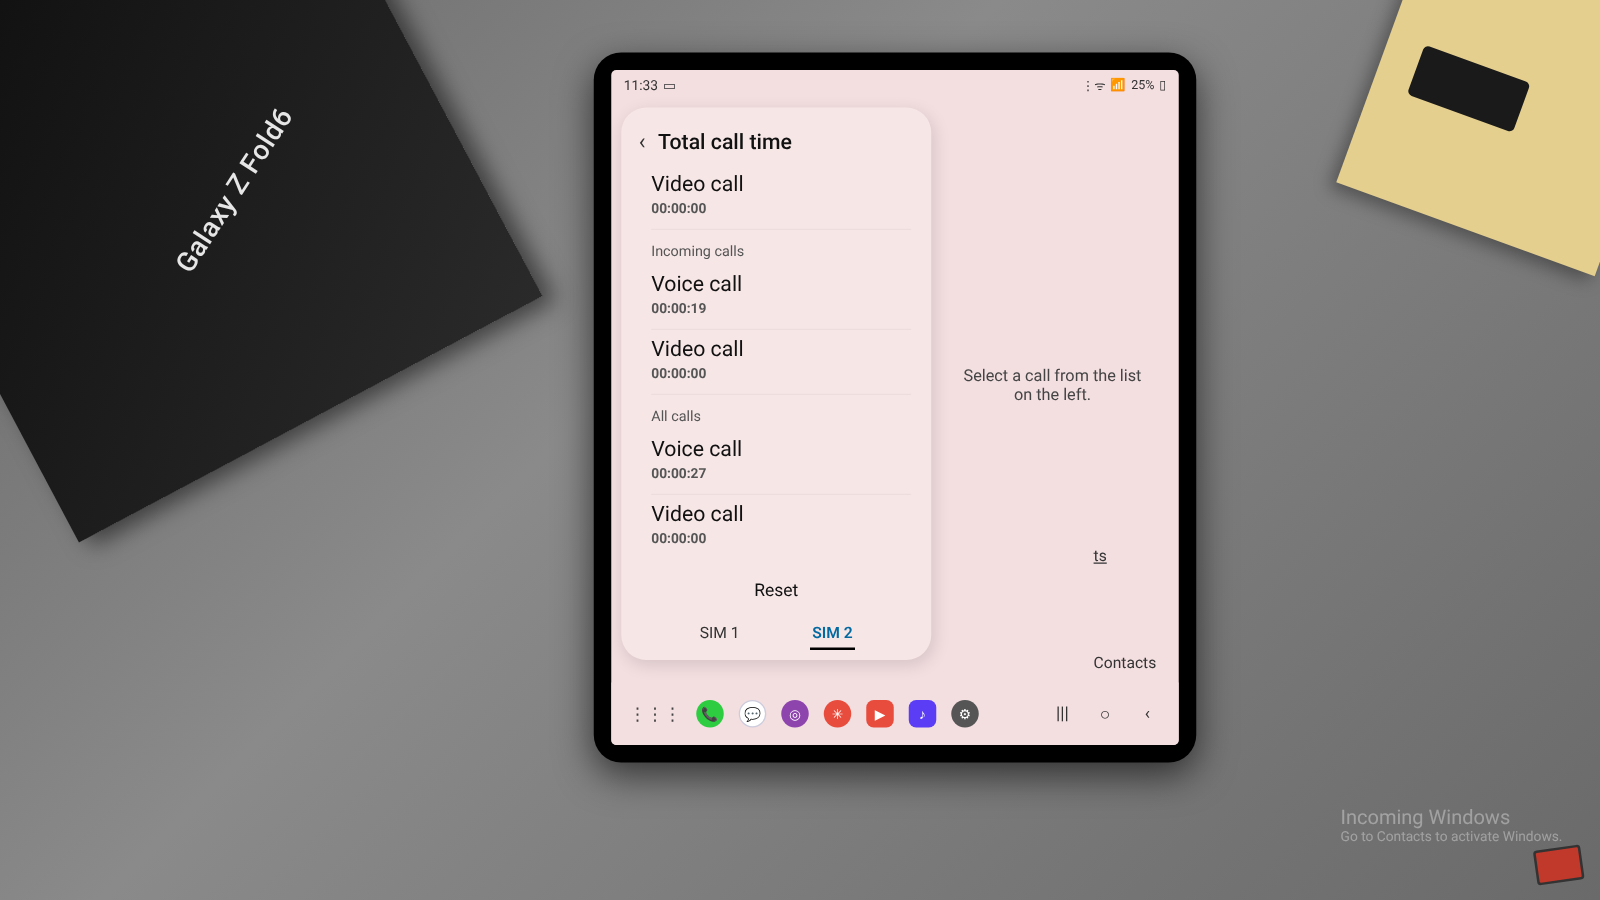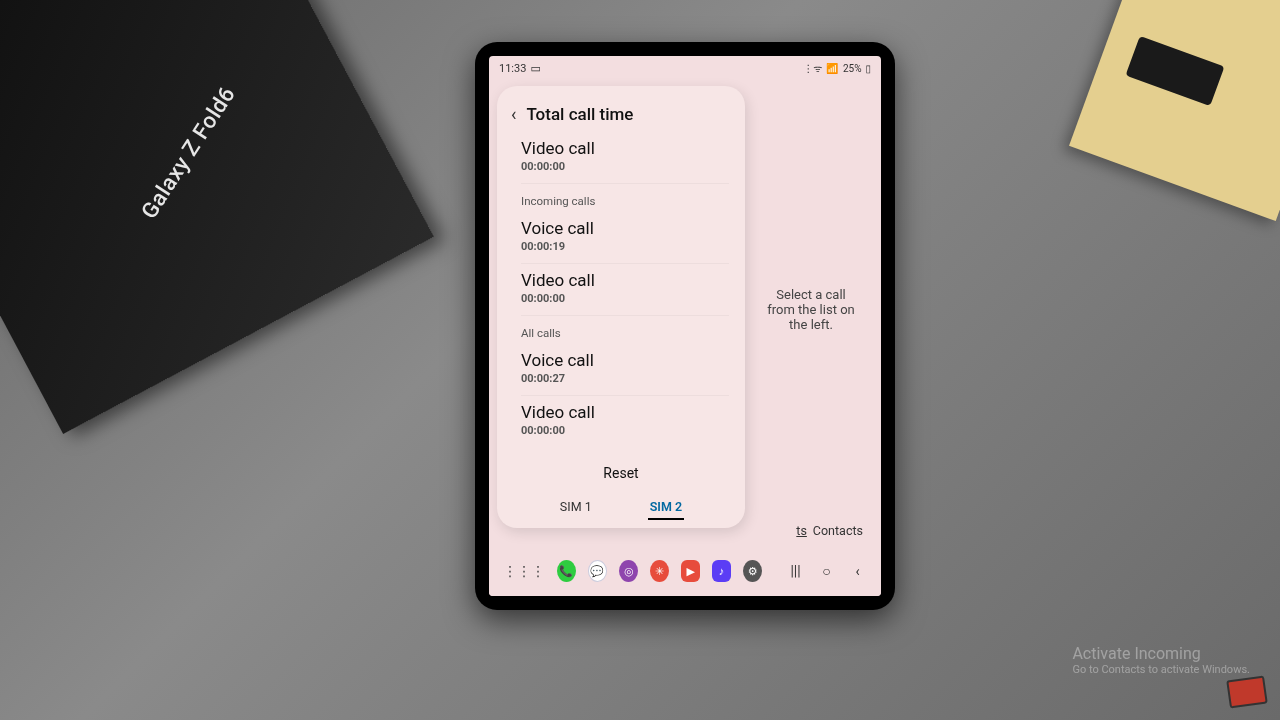--- a/index.html
+++ b/index.html
@@ -40,21 +40,21 @@
   }
   .hinge {
     position:absolute; right:60px; top:50px; width:90px; height:42px;
     background:#1a1a1a; border-radius:4px; transform:rotate(20deg);
   }
 
   
   .device {
     position: absolute;
     left: 475px; top: 42px;
-    width: 420px; height: 568px;
+    width: 482px; height: 568px;
     background: #000;
     border-radius: 22px;
     box-shadow: 0 10px 30px rgba(0,0,0,.6);
     padding: 14px;
   }
   .screen {
     width: 100%; height: 100%;
     background: #f3dee0;
     position: relative;
     overflow: hidden;
@@ -139,21 +139,21 @@
   .sim-tab.active { font-weight: 600; color:#0369a1; }
   .sim-tab.active::after {
     content:""; position:absolute; left:-2px; right:-2px; bottom:-6px;
     height:2px; background:#000;
   }
 
   
   .bottom-tabs-behind {
     position:absolute; bottom:58px; right:18px;
     font-size:12.5px; color:#333;
-    display:flex; 
+    display:flex; gap: 70px; flex-direction: column;
   }
   .bottom-tabs-behind .peek { margin-right:6px; }
 
   
   .taskbar {
     position:absolute; left:0; right:0; bottom:0;
     height:50px;
     background:#f3dee0;
     display:flex; align-items:center;
     padding: 0 14px;
@@ -273,16 +273,16 @@
       <div class="spacer"></div>
       <span class="nav-btn">|||</span>
       <span class="nav-btn">○</span>
       <span class="nav-btn">‹</span>
     </div>
 
   </div>
 </div>
 
 <div class="watermark">
-  <div class="t">Activate Incoming</div>
+  <div class="t">Incoming Windows</div>
   <div class="s">Go to Contacts to activate Windows.</div>
 </div>
 <div class="tray-icon"></div>
 
 </body></html>

